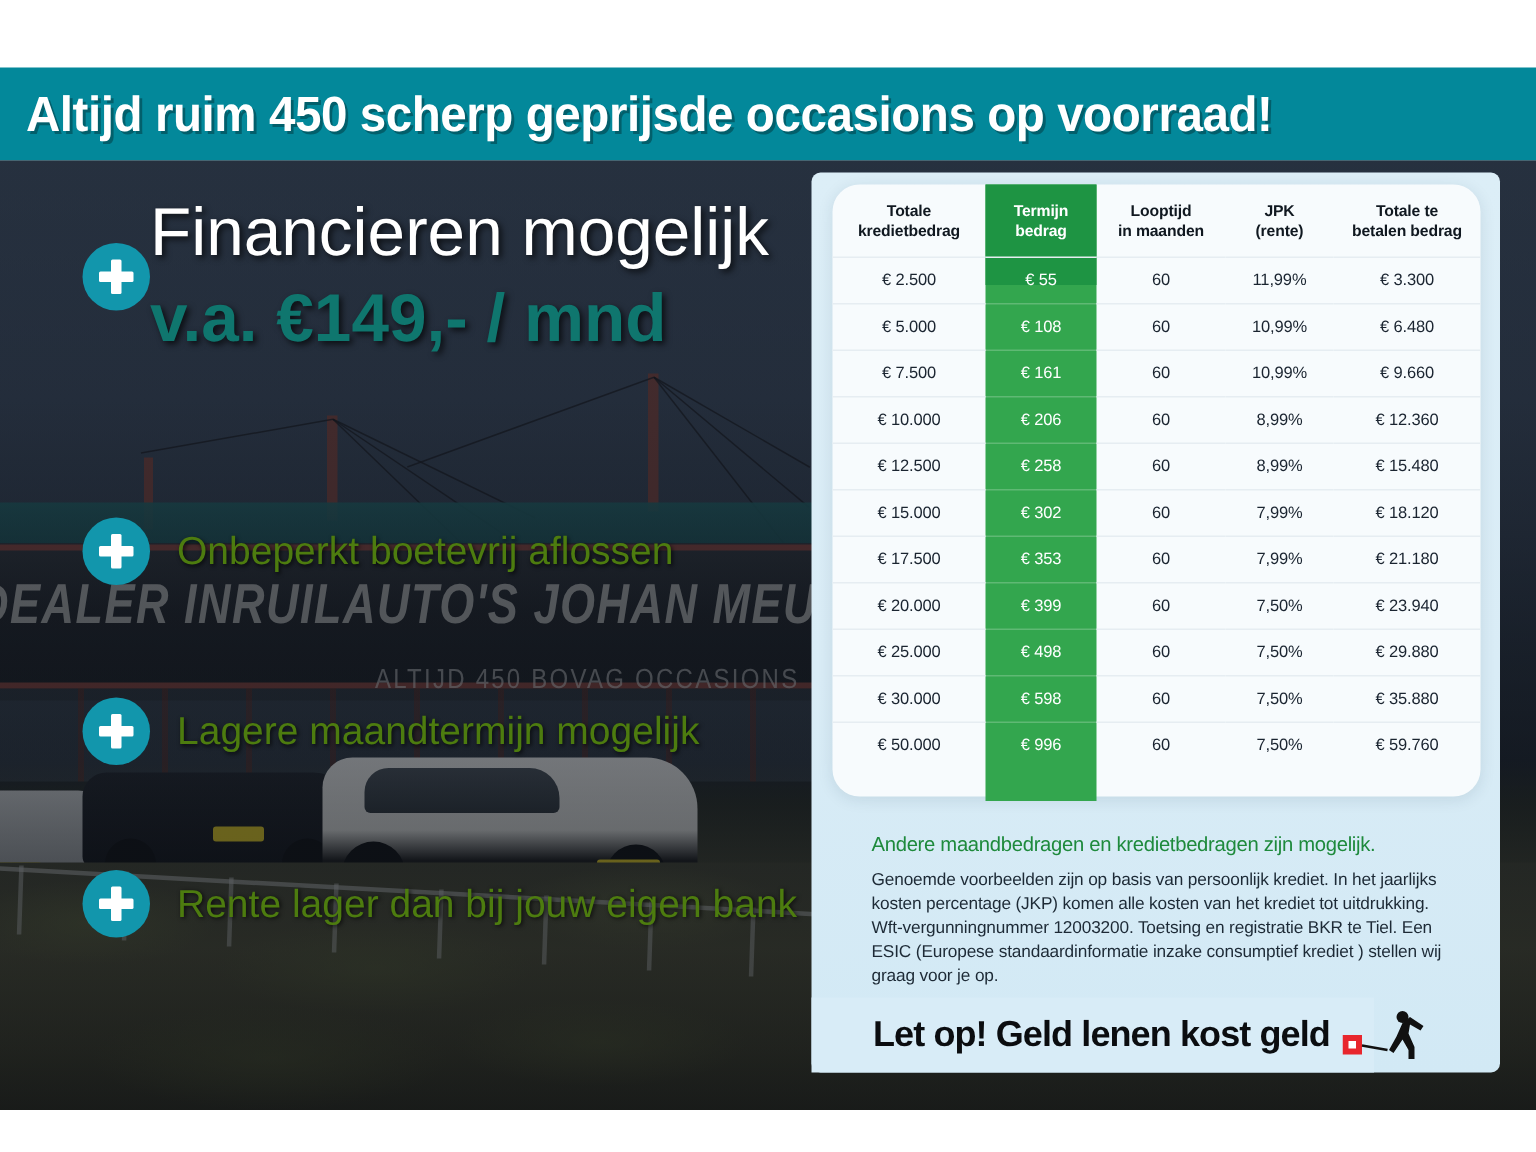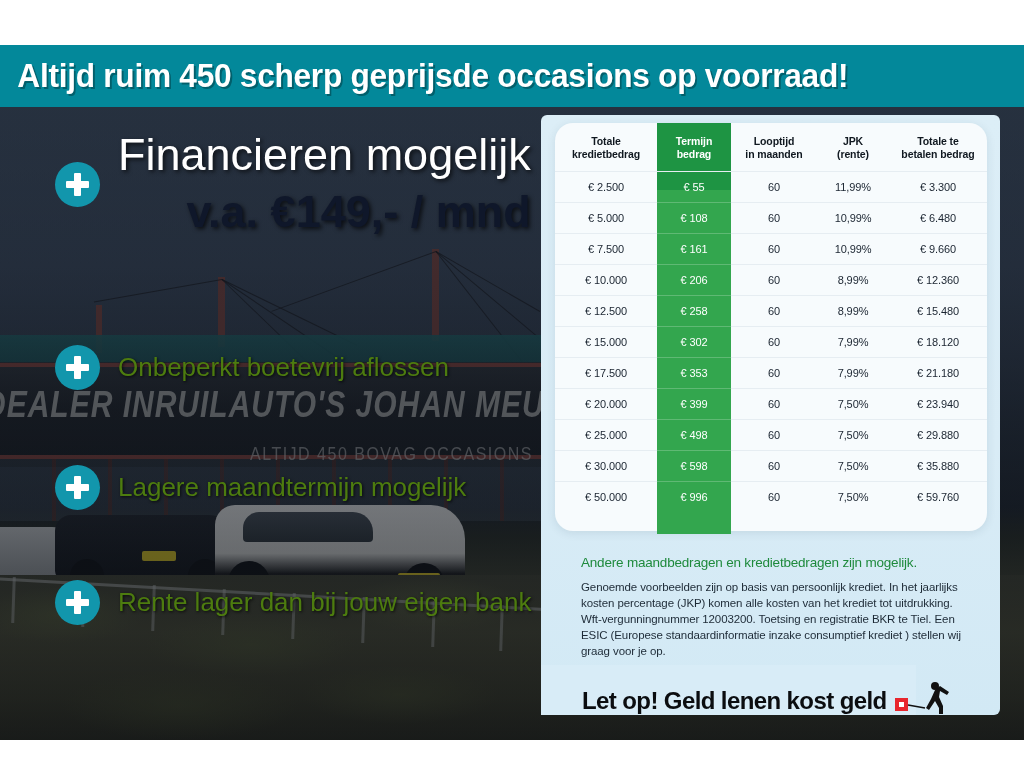--- a/index.html
+++ b/index.html
@@ -236,35 +236,35 @@
     text-shadow: 1px 1px 3px rgba(0,0,0,0.75);
   }
 
   
   .headline-block {
     position: absolute;
     left: 55px; top: 20px;
     display: flex;
     align-items: center;
   }
-  .headline-lines { margin-left: 18px; }
+  .headline-lines { margin-left: 0; }
   .headline-1 {
     color: #ffffff;
     font-size: 45px;
     line-height: 56px;
     white-space: nowrap;
     text-shadow: 2px 2px 4px rgba(0,0,0,0.7);
   }
   .headline-2 {
-    color: #0f172a;
+    color: #0f766e;
     font-size: 45px;
     font-weight: bold;
     line-height: 58px;
     white-space: nowrap;
-    text-align: right;
+    text-align: left;
     text-shadow: 2px 2px 4px rgba(0,0,0,0.7);
   }
 
   
   .right-panel {
     position: absolute;
     left: 541px; top: 115px;
     width: 459px; height: 600px;
     background: linear-gradient(to bottom, #dceef7 0%, #d9ecf6 55%, #d2e9f5 100%);
     border-radius: 6px;
@@ -352,21 +352,21 @@
     letter-spacing: -0.1px;
   }
 
   
   .warning-strip {
     position: absolute;
     left: 541px; top: 665px;
     width: 375px; height: 50px;
     background: #d8ecf7;
     display: flex;
-    align-items: flex-end;
+    align-items: center;
     padding-left: 41px;
     box-sizing: border-box;
   }
   .warning-text {
     font-size: 24px;
     font-weight: bold;
     color: #0b0d10;
     white-space: nowrap;
     letter-spacing: -0.6px;
   }

